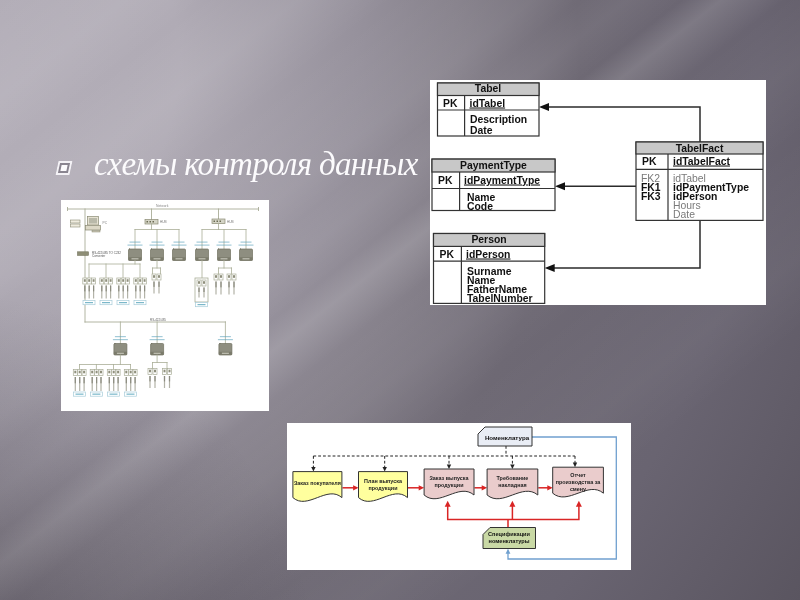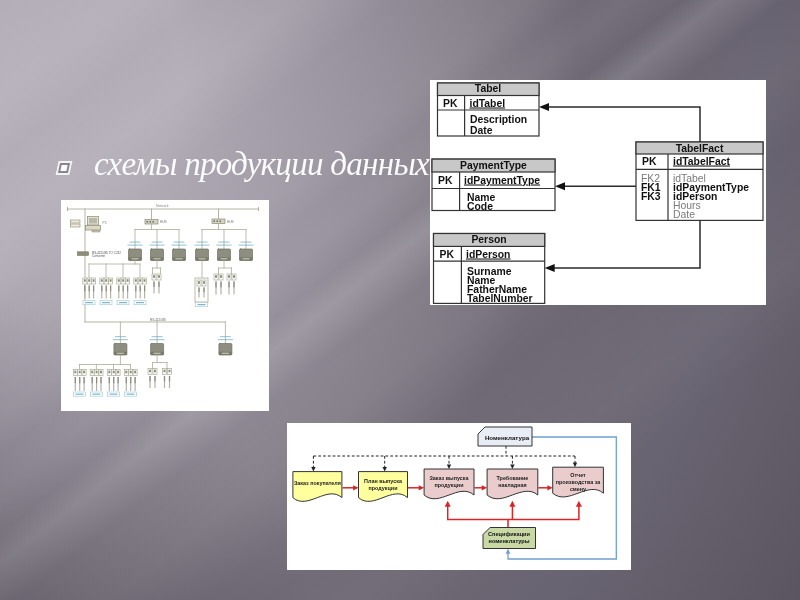--- a/index.html
+++ b/index.html
@@ -30,21 +30,21 @@
 .bullet{position:absolute;left:57px;top:161px;width:10px;height:10px;border:2px solid #f4f2f6;background:#8a8590;transform:skewX(-12deg);}
 .bullet:after{content:"";position:absolute;left:2px;top:2px;width:6px;height:6px;background:#fcfbfd;}
 .title{position:absolute;left:94px;top:145.5px;color:#fcfbfd;font-family:"Liberation Serif",serif;
 font-style:italic;font-size:33px;letter-spacing:-0.7px;white-space:nowrap;}
 .panel{position:absolute;background:#fff;}
 </style>
 </head>
 <body>
 <div id="slide">
 <div class="bullet"></div>
-<div class="title">схемы продукции данных</div>
+<div class="title">схемы контроля данных</div>
 <svg class="panel" id="p1" style="left:61px;top:200px" width="208" height="211" viewBox="0 0 208 211">
 <g stroke-linecap="square">
 <line x1="6.5" y1="9" x2="197.5" y2="9" stroke="#a9ad97" stroke-width="0.9"></line>
 <line x1="6.5" y1="7.5" x2="6.5" y2="10.5" stroke="#a9ad97" stroke-width="0.9"></line>
 <line x1="197.5" y1="7.5" x2="197.5" y2="10.5" stroke="#a9ad97" stroke-width="0.9"></line>
 <text x="95" y="7" font-size="3.4" fill="#888" font-family="Liberation Sans, sans-serif">Network</text>
 <line x1="24" y1="9" x2="24" y2="122" stroke="#a9ad97" stroke-width="0.9"></line>
 <rect x="26.5" y="16.5" width="11" height="8.5" fill="#e6e2d2" stroke="#8a8a74" stroke-width="0.7"></rect>
 <rect x="28" y="18" width="8" height="5.5" fill="#b9b9a9" stroke="none"></rect>
 <rect x="24.5" y="25.5" width="15" height="4.5" fill="#dcd8c6" stroke="#8a8a74" stroke-width="0.7"></rect>

